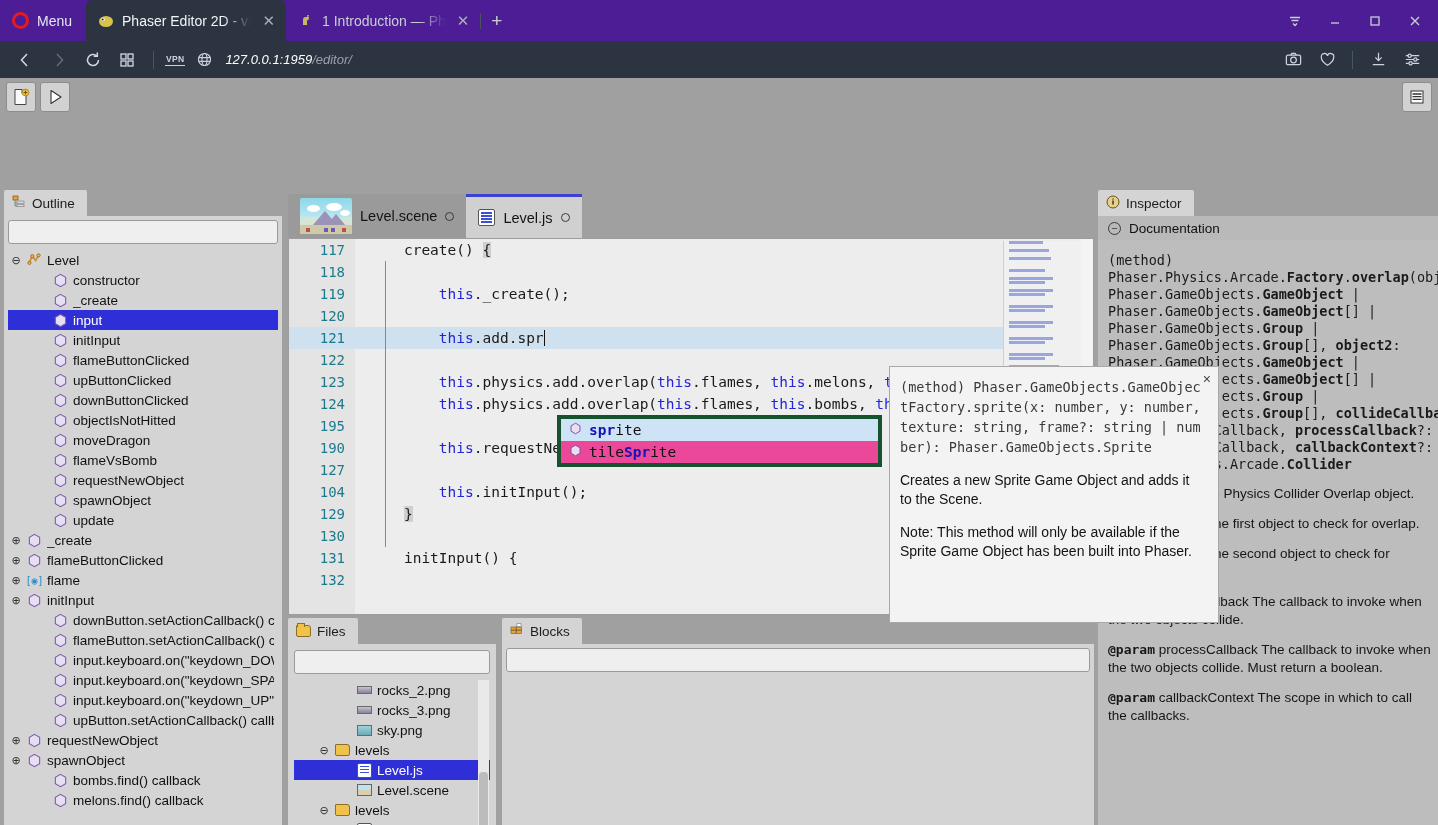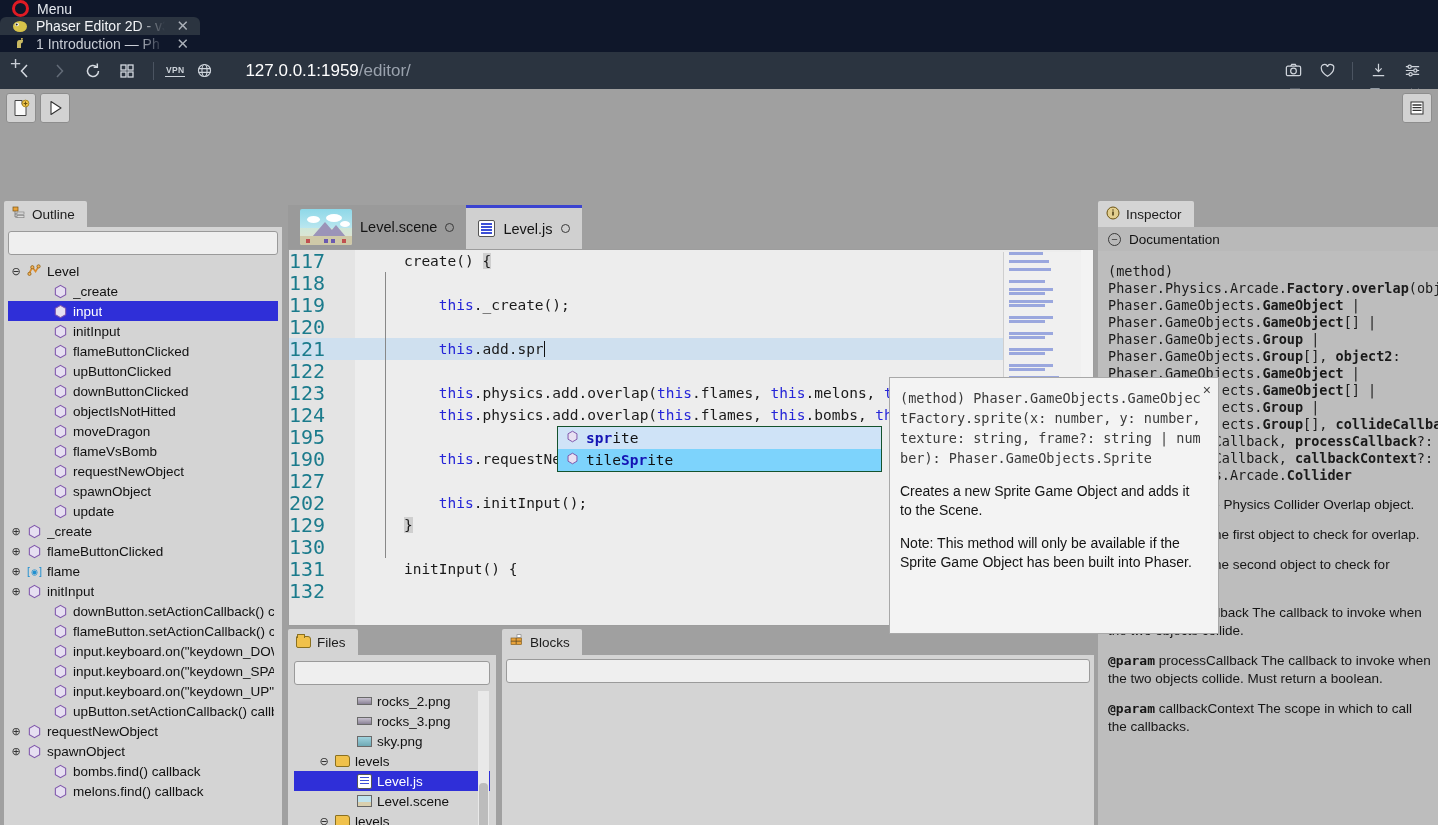--- a/index.html
+++ b/index.html
@@ -5,24 +5,23 @@
   * { box-sizing: border-box; margin: 0; padding: 0; }
   html, body {
     width: 1438px; height: 825px;
     overflow: hidden;
     font-family: "Liberation Sans", sans-serif;
     background: #2b3440;
   }
 
   
   #browser-titlebar {
-    height: 52px; background: #0f172a;
+    height: 41px; background: #4c1d95;
     display: flex; align-items: stretch;
     position: relative;
-    flex-direction: column;
   }
   .opera-menu {
     display: flex; align-items: center; gap: 8px;
     padding: 0 14px 0 12px; color: #e4e8ee; font-size: 14px;
   }
   .opera-logo {
     width: 17px; height: 17px; border-radius: 50%;
     border: 3.5px solid #e01b24; background: transparent;
   }
   .btab {
@@ -60,22 +59,23 @@
     justify-content: center; font-size: 17px; color: #d4d9e0;
   }
   .nav-btn.disabled { color: #636c78; }
   .tb-sep { width: 1px; height: 18px; background: #4b5461; margin: 0 7px; }
   .vpn-badge {
     font-size: 8.5px; font-weight: bold; letter-spacing: .3px;
     border-bottom: 1.5px solid #cdd3da; padding: 0 1px 1px; color: #cdd3da;
     font-family: "Liberation Sans", sans-serif;
   }
   #url-text {
-    font-size: 17px; color: #eef1f5; margin-left: 22px;
+    font-size: 13px; color: #eef1f5; margin-left: 2px;
     white-space: nowrap;
+    font-style: italic;
   }
   #url-text .host { color: #ffffff; }
   #url-text .path { color: #9aa2ad; }
   .tb-right { margin-left: auto; display: flex; align-items: center; gap: 2px; }
   .tb-right .nav-btn { width: 32px; }
 
   
   #workbench {
     position: relative; height: 752px; background: #a0a0a0;
   }
@@ -164,22 +164,22 @@
   #code-wrap {
     position: absolute; top: 48px; left: 0; right: 0; bottom: 0;
     background: #ededed; border: 1px solid #9d9d9d;
     overflow: hidden;
   }
   #code-gutter {
     position: absolute; left: 0; top: 0; bottom: 0; width: 66px;
     background: #e4e4e4;
   }
   .gline {
-    height: 22px; line-height: 22px; padding-right: 10px;
-    font-family: "DejaVu Sans Mono", monospace; font-size: 20px; color: #1b7b8c;
+    height: 22px; line-height: 22px; text-align: right; padding-right: 10px;
+    font-family: "DejaVu Sans Mono", monospace; font-size: 14px; color: #1b7b8c;
   }
   .gline.cur { background: #cfe0ef; }
   #code-lines {
     position: absolute; left: 66px; top: 0; right: 90px; bottom: 0;
     font-family: "DejaVu Sans Mono", monospace; font-size: 14.5px;
     color: #1a1a1a; overflow: hidden;
   }
   .cline { height: 22px; line-height: 22px; white-space: pre; padding-left: 14px; position: relative; }
   .cline.cur { background: #cfe0ef; }
   .kw-this { color: #2525d8; }
@@ -194,21 +194,21 @@
   }
   .mm-line { height: 3px; margin: 0 0 1px 5px; background: #7d8fd8; opacity:.75; }
   #code-vscroll {
     position: absolute; right: 0; top: 0; bottom: 0; width: 12px; background: #f3f3f3;
   }
   #code-vscroll .thumb { position:absolute; top: 140px; left:2px; width:8px; height:110px; background:#c0c0c0; border-radius:4px; }
 
   
   #autocomplete {
     position: absolute; left: 268px; top: 176px; width: 325px;
-    background: #7dd3fc; border: 1px solid #14532d; z-index: 40;
+    background: #ec4899; border: 4px solid #14532d; z-index: 40;
     font-family: "DejaVu Sans Mono", monospace; font-size: 14.5px; text-align: center;
   }
   .ac-item {
     height: 22px; display: flex; align-items: center; gap: 7px;
     padding: 0 8px; color: #111;
   }
   .ac-item.sel { background: #cfe3f7; }
   .ac-item b { color: #1414b4; }
 
   
@@ -442,20 +442,29 @@
             <span class="twist">⊖</span>
             <span class="ticon">
               <svg width="15" height="15" viewBox="0 0 14 14">
                 <path d="M2 9 L5 3 L8 7 L11 2" stroke="#d98b2b" stroke-width="1.6" fill="none"></path>
                 <circle cx="5" cy="3" r="1.5" fill="#f0b35c" stroke="#8a5b10" stroke-width=".7"></circle>
                 <circle cx="10.8" cy="2.2" r="1.5" fill="#f0b35c" stroke="#8a5b10" stroke-width=".7"></circle>
                 <circle cx="2.3" cy="9.2" r="1.5" fill="#f0b35c" stroke="#8a5b10" stroke-width=".7"></circle>
               </svg>
             </span>
             <span class="tlabel">Level</span>
+          </div>
+          <div class="trow" style="padding-left:28px">
+            <span class="twist"></span>
+            <span class="ticon">
+              <svg class="hexi" width="15" height="15" viewBox="0 0 14 14">
+                <path d="M7 1.3l4.8 2.8v5.8L7 12.7 2.2 9.9V4.1z" fill="#e6dff1" stroke="#8158ad" stroke-width="1"></path>
+              </svg>
+            </span>
+            <span class="tlabel">constructor</span>
           </div>
           <div class="trow" style="padding-left:28px">
             <span class="twist"></span>
             <span class="ticon">
               <svg class="hexi" width="15" height="15" viewBox="0 0 14 14">
                 <path d="M7 1.3l4.8 2.8v5.8L7 12.7 2.2 9.9V4.1z" fill="#e6dff1" stroke="#8158ad" stroke-width="1"></path>
               </svg>
             </span>
             <span class="tlabel">_create</span>
           </div>
@@ -717,21 +726,21 @@
           <div class="gline">118</div>
           <div class="gline">119</div>
           <div class="gline">120</div>
           <div class="gline cur">121</div>
           <div class="gline">122</div>
           <div class="gline">123</div>
           <div class="gline">124</div>
           <div class="gline">195</div>
           <div class="gline">190</div>
           <div class="gline">127</div>
-          <div class="gline">202</div>
+          <div class="gline">104</div>
           <div class="gline">129</div>
           <div class="gline">130</div>
           <div class="gline">131</div>
           <div class="gline">132</div>
         </div>
       <div id="code-lines">
           <div class="cline">    create() <span class="brace-hl">{</span></div>
           <div class="cline"></div>
           <div class="cline">        <span class="kw-this">this</span>._create();</div>
           <div class="cline"></div>

